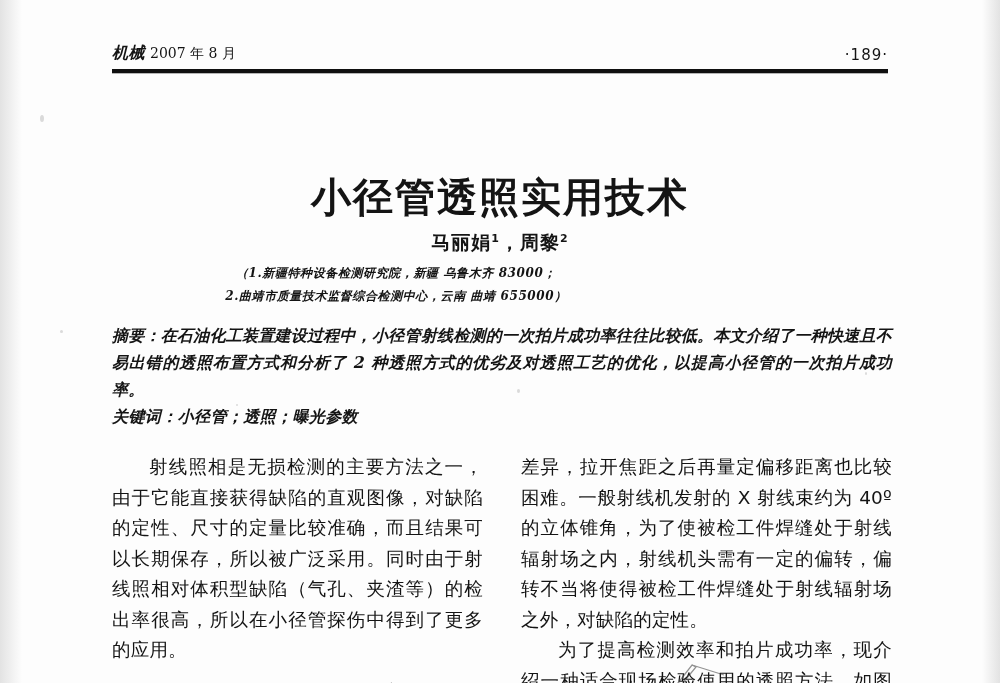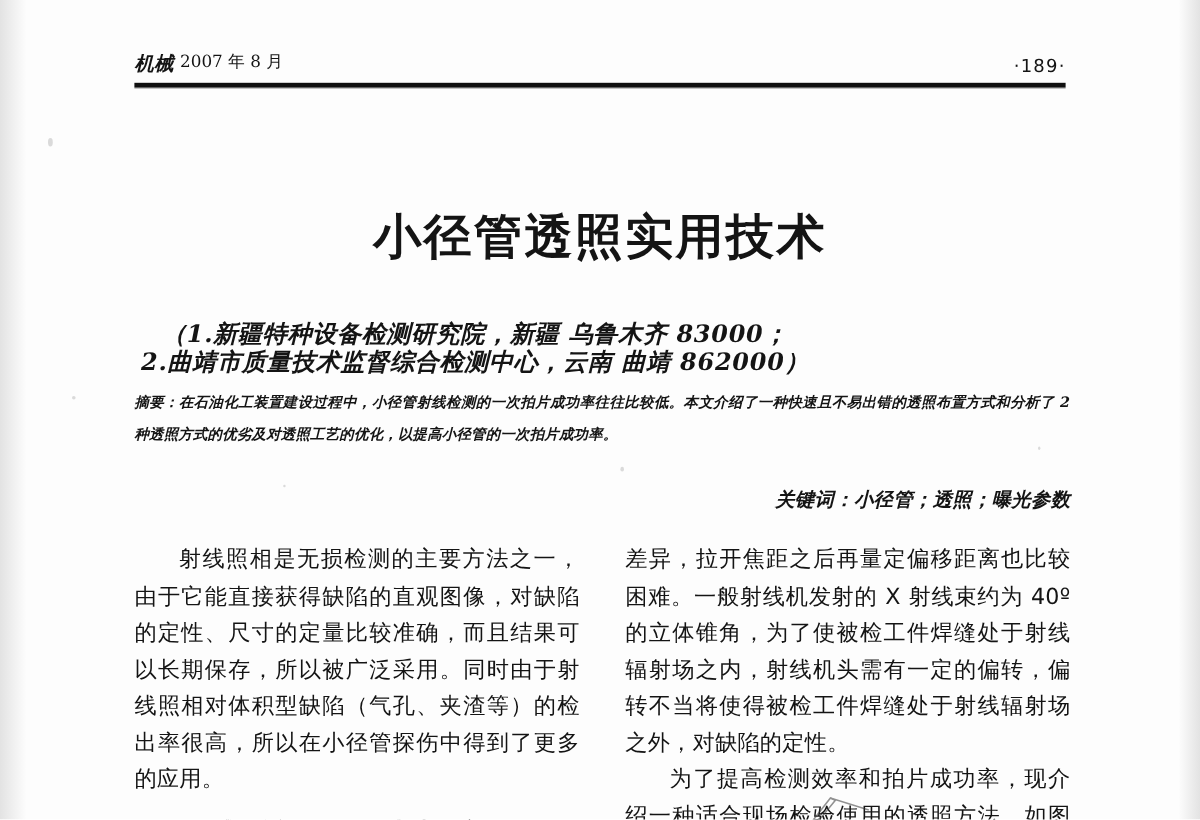--- a/index.html
+++ b/index.html
@@ -46,21 +46,21 @@
     display: flex;
     align-items: flex-end;
     justify-content: space-between;
   }
   #runhead .journal {
     font-family: "DejaVu Serif", "Liberation Serif", serif;
     font-size: 15px;
     letter-spacing: .5px;
     white-space: nowrap;
     display: flex;
-    align-items: flex-start;
+    align-items: center;
     gap: 5px;
   }
   #runhead .journal .jname {
     font-style: italic;
     font-weight: 700;
     font-size: 16px;
   }
   #runhead .journal .jdate {
     font-size: 14px;
     letter-spacing: 0;
@@ -119,56 +119,55 @@
     font-weight: 700;
     letter-spacing: 1px;
   }
   #authors sup { font-size: 11px; font-weight: 600; }
 
   .affil {
     position: absolute;
     left: 0;
     width: 792px;
     text-align: center;
-    font-size: 20px;
+    font-size: 12px;
     font-weight: 700;
     font-style: italic;
     letter-spacing: .6px;
     font-family: "DejaVu Serif", "Liberation Serif", serif;
   }
   #affil1 { top: 265px; }
   #affil2 { top: 288px; }
 
   
   #abstract-block {
     position: absolute;
     left: 112px;
     top: 322px;
     width: 780px;
     font-family: "DejaVu Serif", "Liberation Serif", serif;
-    font-size: 12px;
+    font-size: 16px;
     font-weight: 700;
     font-style: italic;
     line-height: 27px;
     letter-spacing: .2px;
     text-align: justify;
     text-justify: inter-character;
   }
   #abstract-block .lbl { font-weight: 700; }
   #keywords {
     position: absolute;
     left: 112px;
     top: 407px;
     width: 780px;
     font-family: "DejaVu Serif", "Liberation Serif", serif;
     font-size: 16px;
     font-weight: 700;
     font-style: italic;
     letter-spacing: .4px;
-    text-align: right;
   }
 
   
   #columns {
     position: absolute;
     left: 112px;
     top: 452px;
     width: 780px;
     height: 231px;
     display: flex;
@@ -223,23 +222,26 @@
     <div class="journal">
       <span class="jname">机械</span>
       <span class="jdate">2007 年 8 月</span>
     </div>
     <div class="pageno">·189·</div>
   </div>
   <div id="rule"></div>
 
   <h1 id="title">小径管透照实用技术</h1>
 
+  <div id="authors">
+    <span>马丽娟</span><sup>1</sup><span>，周黎</span><sup>2</sup>
+  </div>
 
   <div class="affil" id="affil1">（1.新疆特种设备检测研究院，新疆  乌鲁木齐  83000；</div>
-  <div class="affil" id="affil2">2.曲靖市质量技术监督综合检测中心，云南  曲靖  862000）</div>
+  <div class="affil" id="affil2">2.曲靖市质量技术监督综合检测中心，云南  曲靖  655000）</div>
 
   <div id="abstract-block">
     <span class="lbl">摘要：</span><span>在石油化工装置建设过程中，小径管射线检测的一次拍片成功率往往比较低。本文介绍了一种快速且不易出错的透照布置方式和分析了 2 种透照方式的优劣及对透照工艺的优化，以提高小径管的一次拍片成功率。</span>
   </div>
 
   <div id="keywords">
     <span class="lbl">关键词：</span><span>小径管；透照；曝光参数</span>
   </div>
 
   <div id="columns">

